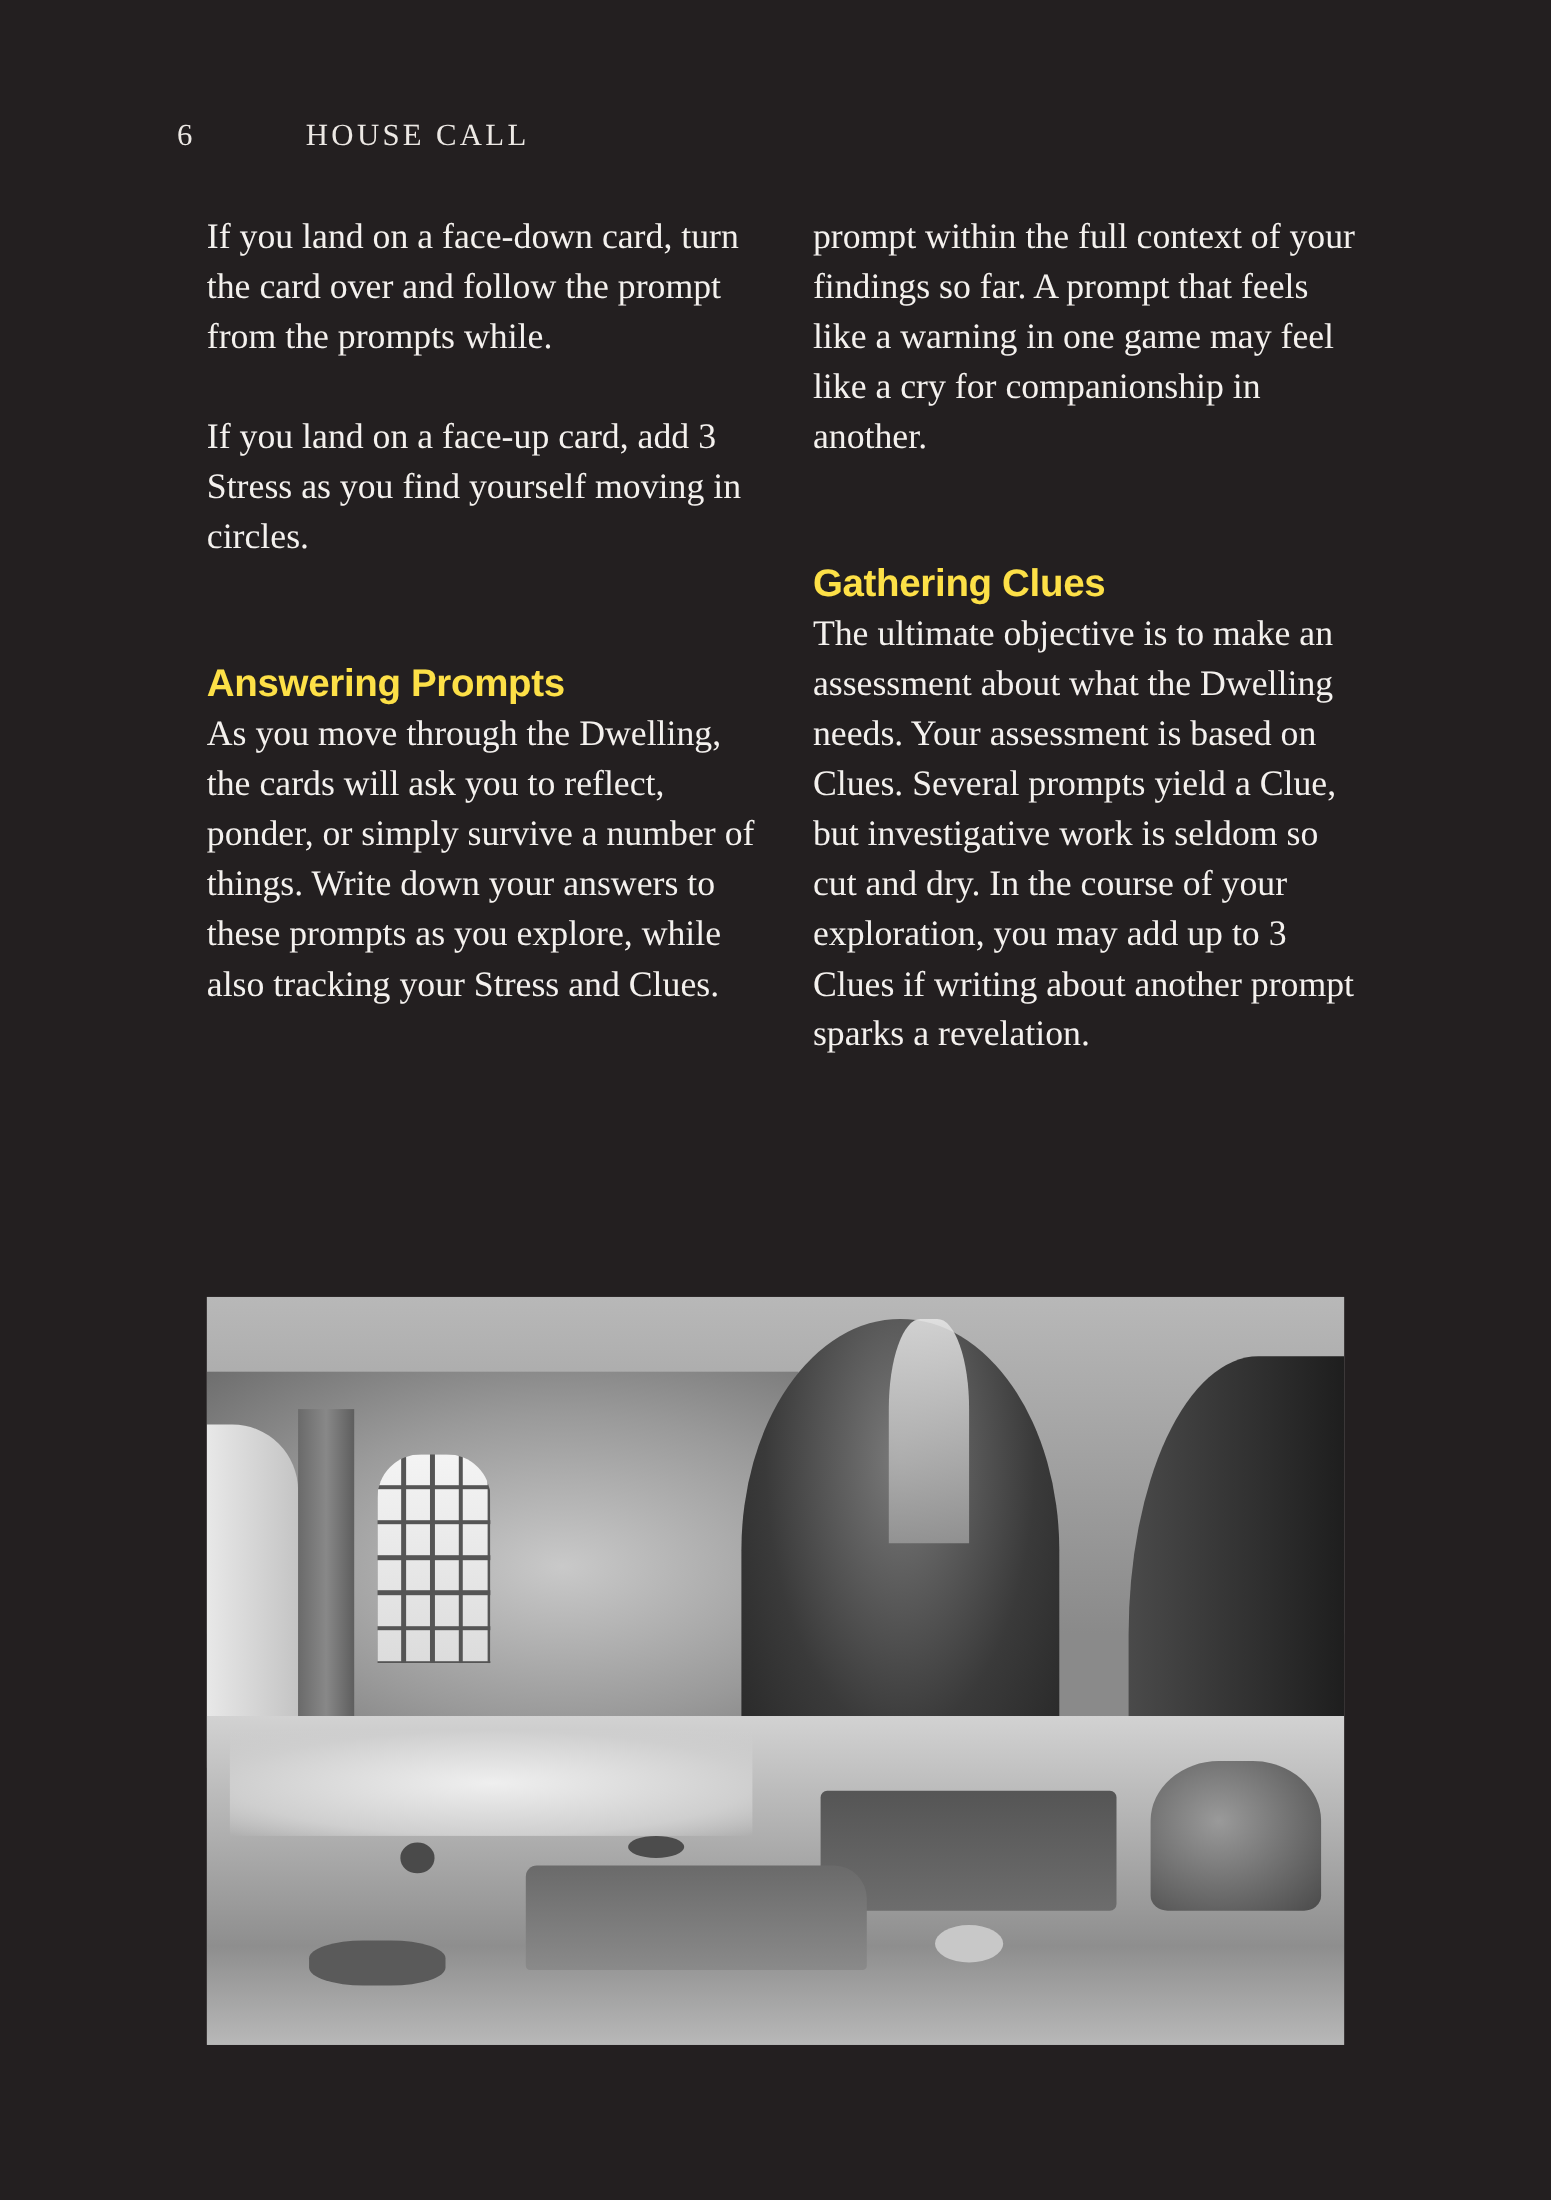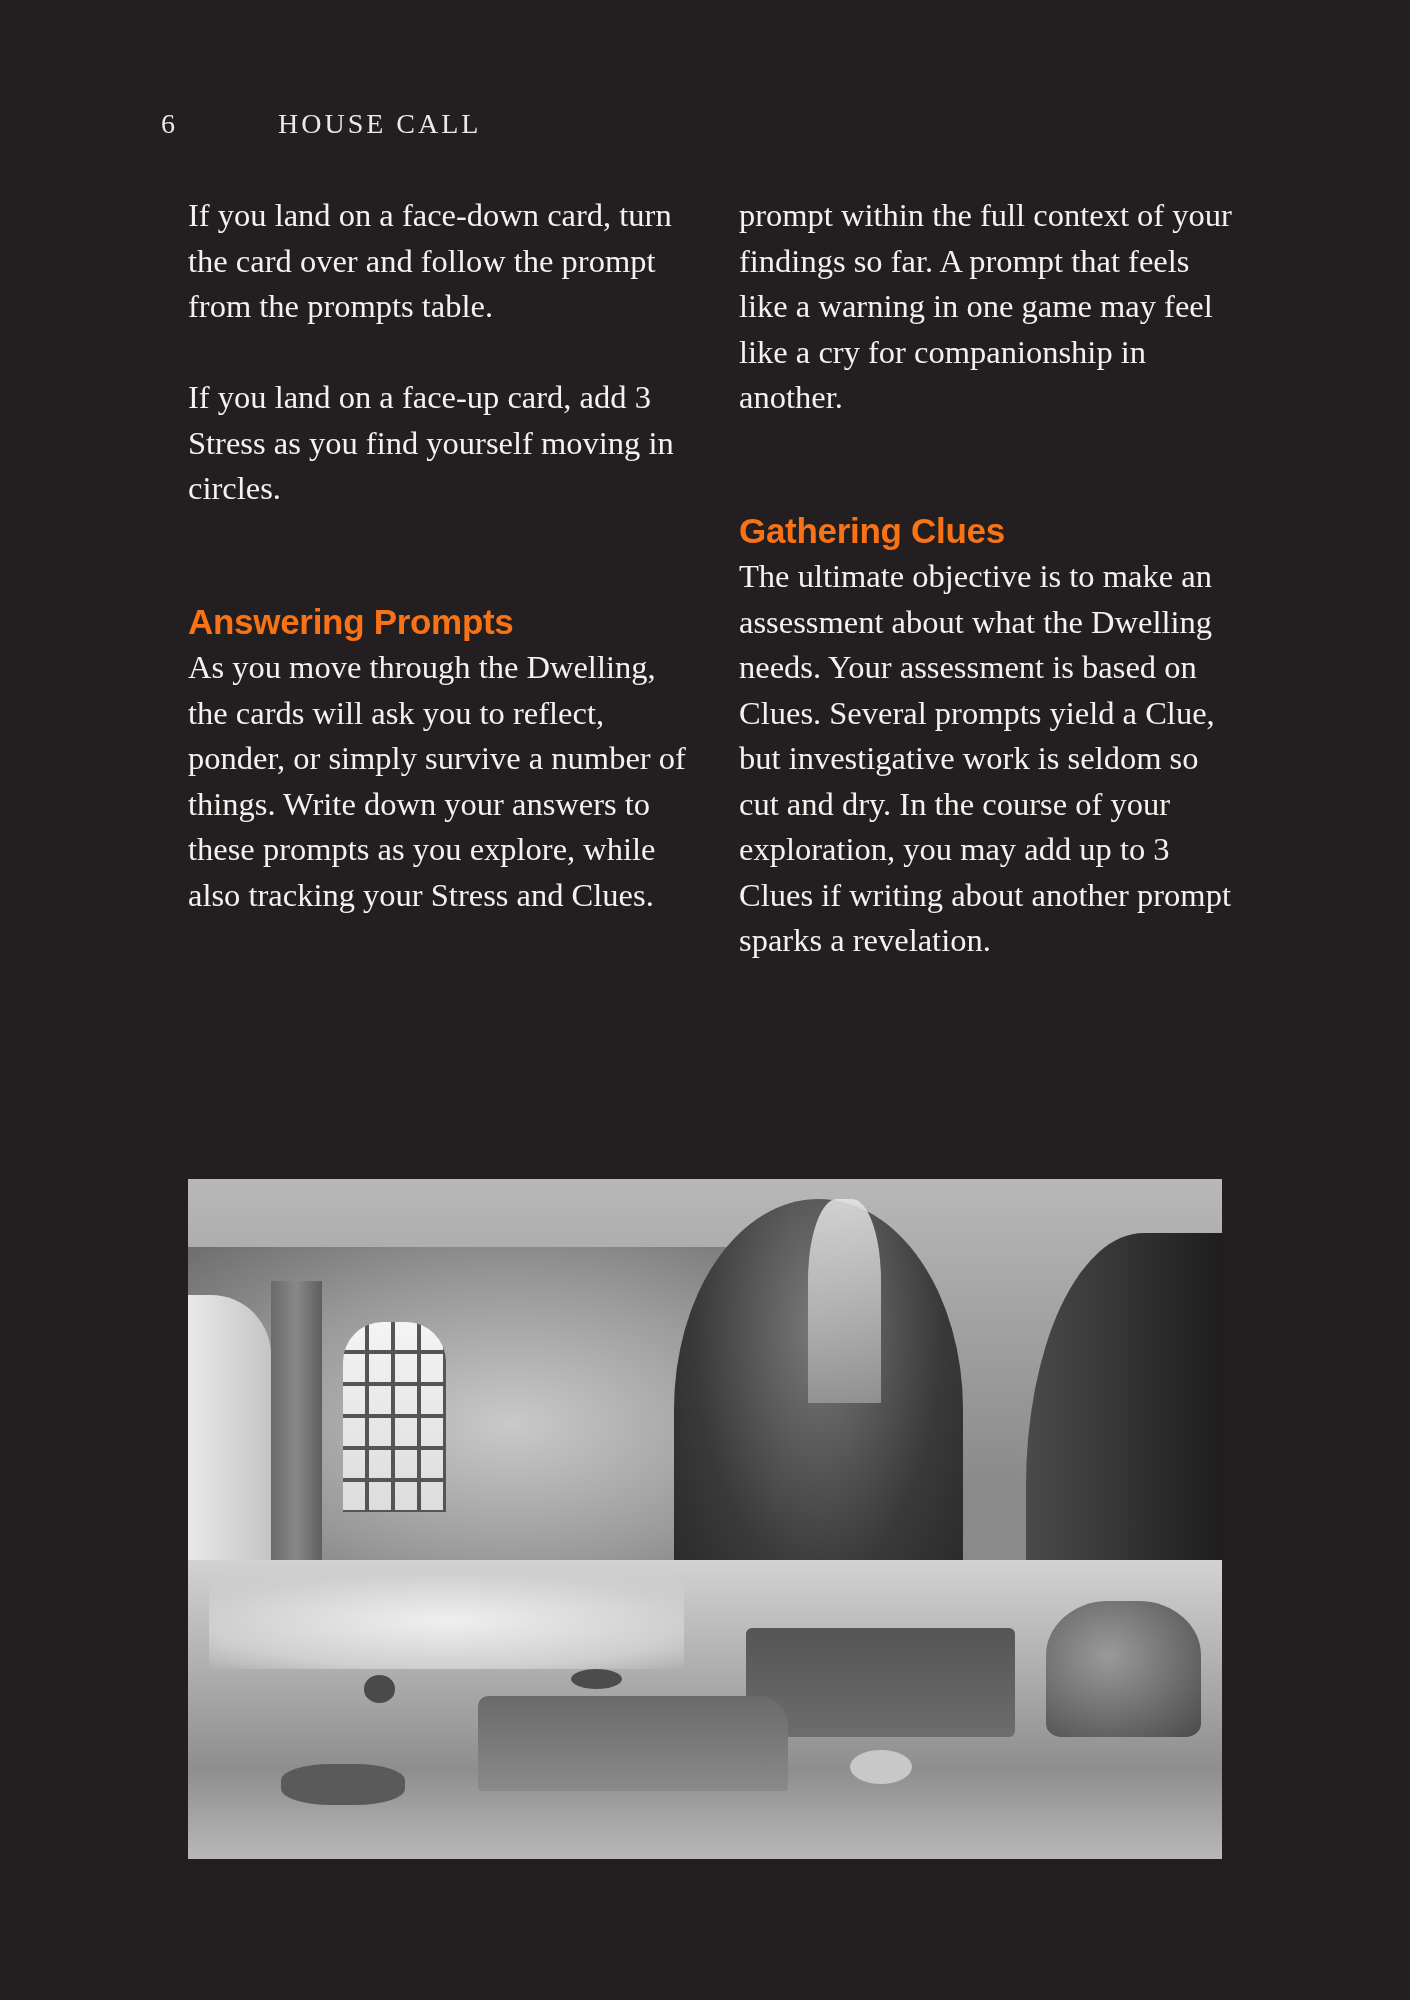--- a/index.html
+++ b/index.html
@@ -7,35 +7,35 @@
          font-family:"Liberation Serif","DejaVu Serif",serif; color:#f4f1ee; }
   .running-head { position:absolute; top:108px; font-size:28px; letter-spacing:3px; color:#ece8e4; }
   .page-num { left:161px; letter-spacing:0; }
   .book-title { left:278px; }
   .col { position:absolute; width:500px; font-size:32.5px; line-height:45.5px; }
   .col p { margin:0; }
   .left { left:188px; top:193px; }
   .right { left:739px; top:193px; }
   .gap { height:45.5px; }
   h2 { margin:0; font-family:"Liberation Sans","DejaVu Sans",sans-serif; font-weight:bold; font-size:35px;
-       line-height:46px; letter-spacing:-0.3px; color:#f97316; }
+       line-height:46px; letter-spacing:-0.3px; color:#fde047; }
   .illustration { position:absolute; left:188px; top:1179px; width:1034px; height:680px; overflow:hidden;
        background:#8a8a8a; }
   .illustration div { position:absolute; }
 </style>
 </head>
 <body>
 
 <div>
   <span class="running-head page-num">6</span>
   <span class="running-head book-title">HOUSE CALL</span>
 </div>
 
 <div class="col left">
-  <p>If you land on a face-down card, turn the card over and follow the prompt from the prompts table.</p>
+  <p>If you land on a face-down card, turn the card over and follow the prompt from the prompts while.</p>
   <div class="gap"></div>
   <p>If you land on a face-up card, add 3 Stress as you find yourself moving in circles.</p>
   <div class="gap"></div>
   <div class="gap" style="height:42px"></div>
   <h2>Answering Prompts</h2>
   <p>As you move through the Dwelling, the cards will ask you to reflect, ponder, or simply survive a number of things. Write down your answers to these prompts as you explore, while also tracking your Stress and Clues.</p>
   <div class="gap"></div>
 </div>
 
 <div class="col right">

